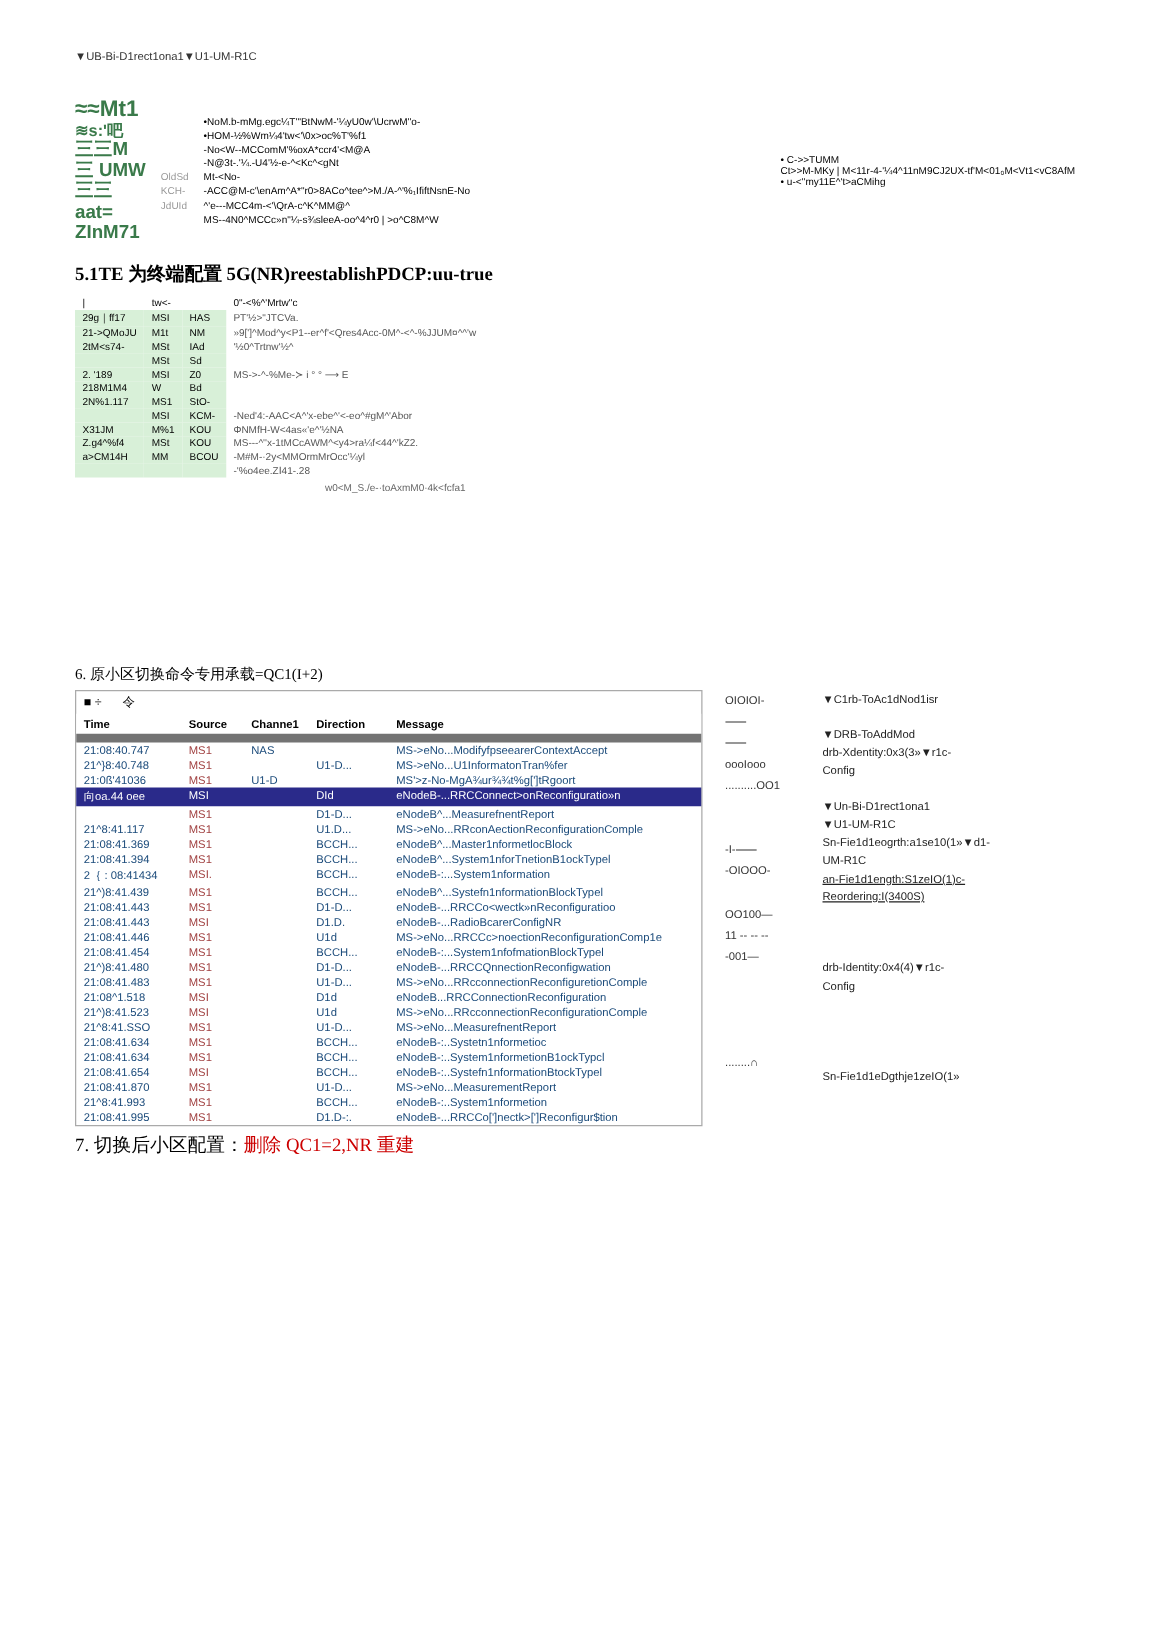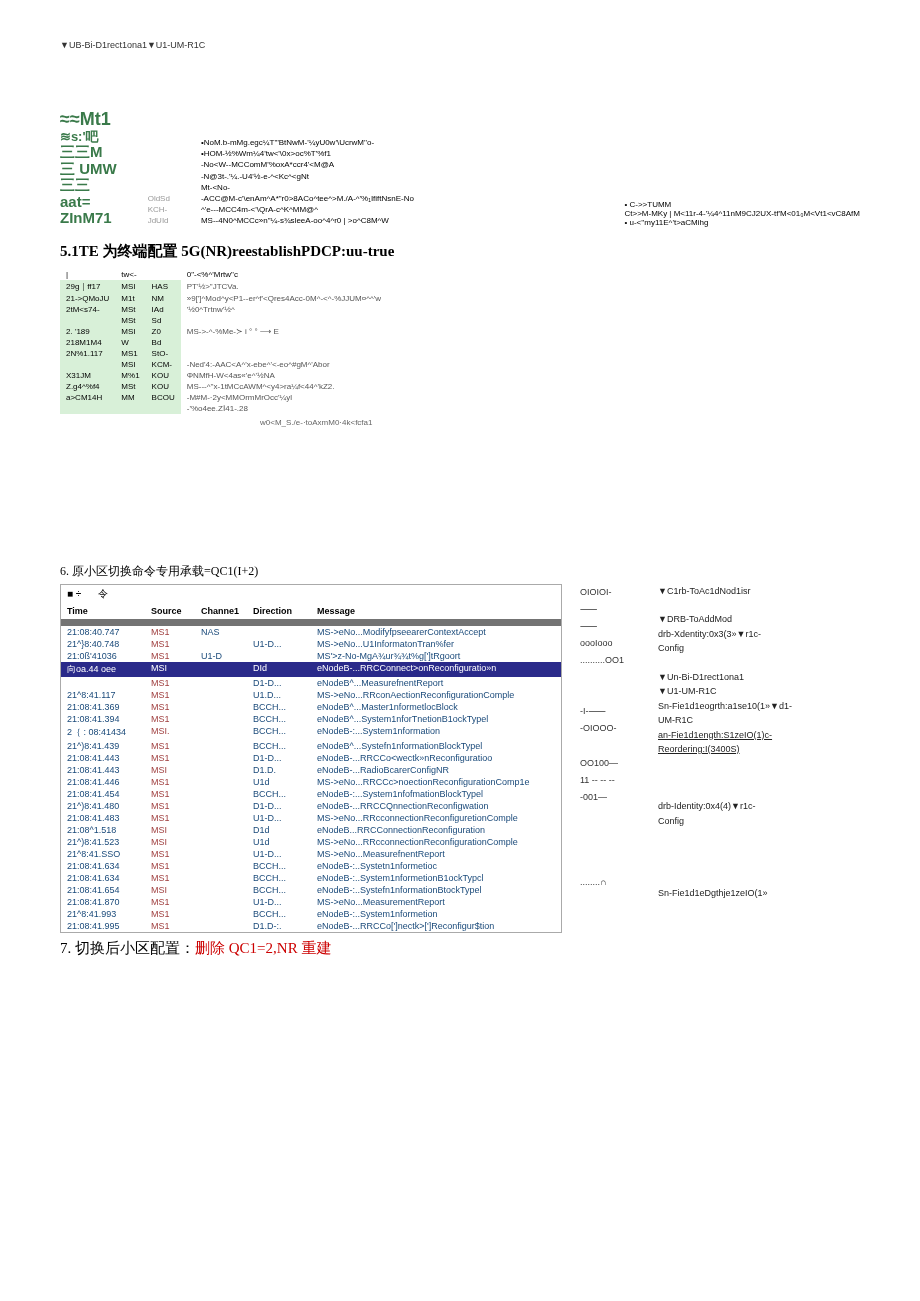--- a/index.html
+++ b/index.html
@@ -1,17 +1,17 @@
 <!DOCTYPE html>
 <html><head>
 <meta charset="utf-8">
 <style>
   body{margin:0;padding:40px 60px;font-family:Arial,"Microsoft YaHei",sans-serif;font-size:10px;color:#000;background:#fff;width:920px;box-sizing:border-box}
-  .top-line{font-size:9px;color:#333;margin-bottom:60px}
-  .sec1{display:flex;gap:31px;margin-bottom:15px;align-items:flex-end}
+  .top-line{font-size:9px;color:#333;margin-bottom:28px}
+  .sec1{display:flex;gap:12px;margin-bottom:15px;align-items:center}
   .blob1{color:#3a7a4a;font-weight:bold;line-height:1.1}
   .blob1 .l1{font-size:18px}.blob1 .l2{font-size:13px}.blob1 .l3{font-size:15px}.blob1 .l4{font-size:15px}.blob1 .l5{font-size:15px}.blob1 .l6{font-size:15px}
   .mid-col,.right-col{font-size:8px;line-height:1.4}
   .mid-col .lbl{color:#999}
   .right-side{display:flex;gap:60px;font-size:8px}
   .cjk{font-size:16px;font-weight:bold}
   .h5{font-size:15px;font-family:SimSun,serif;margin:6px 0 8px 0}
   .h5 b{font-weight:bold}
   .tbl5{border-collapse:collapse;font-size:8px}
   .tbl5 td{padding:1px 6px;white-space:nowrap}

